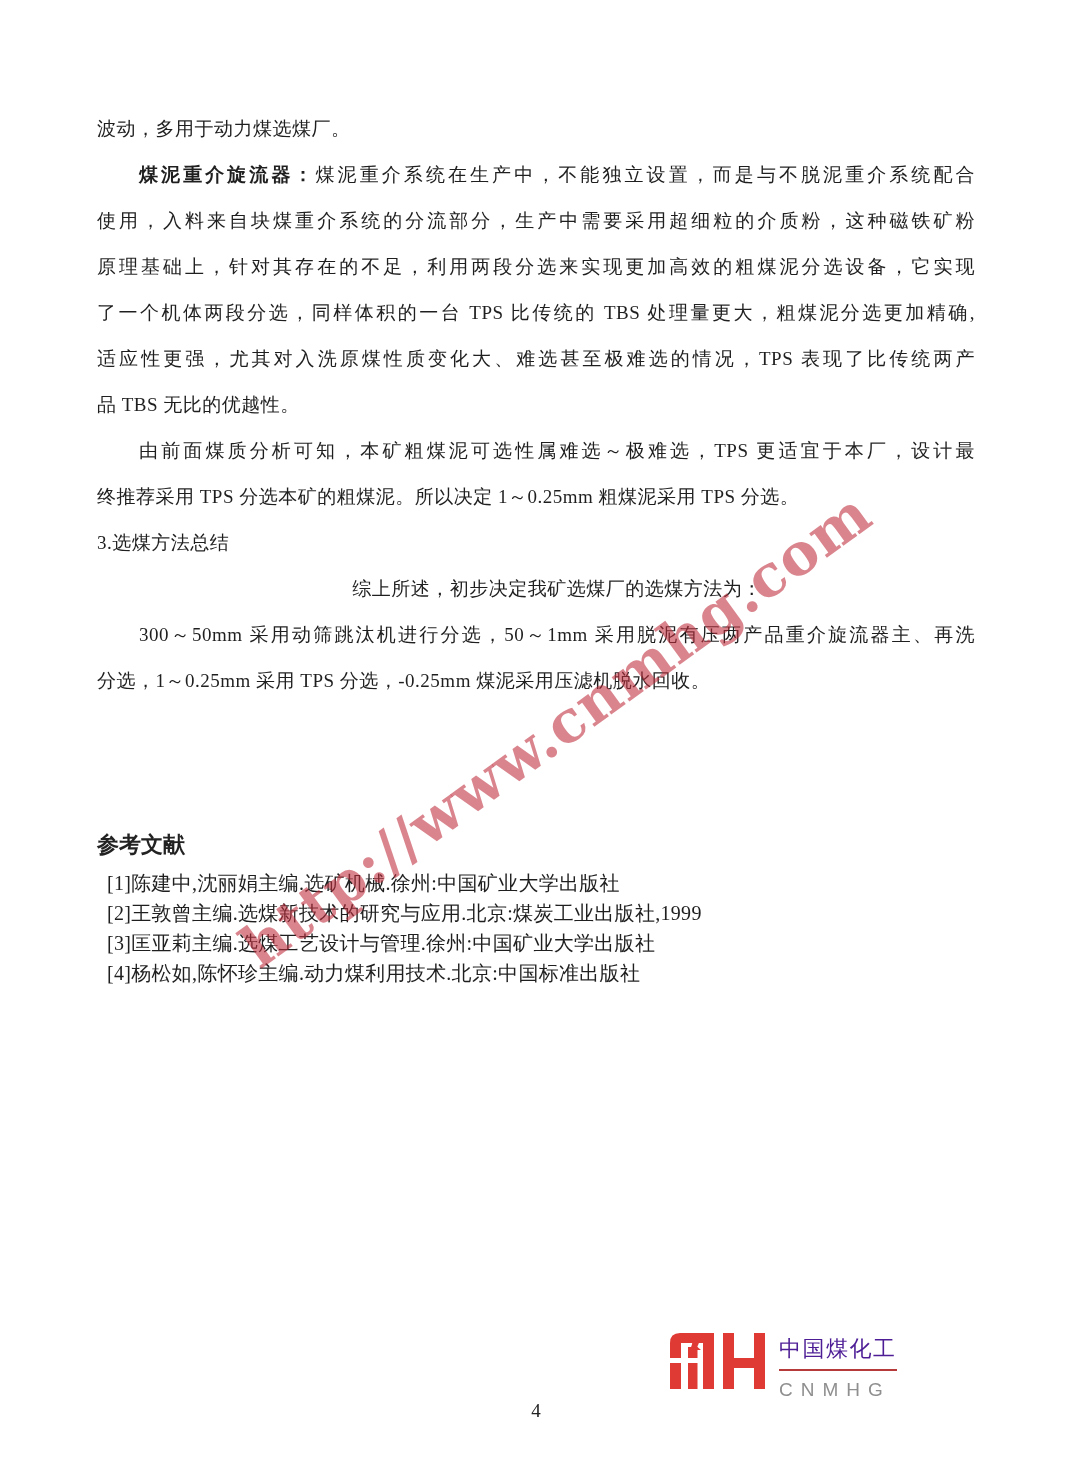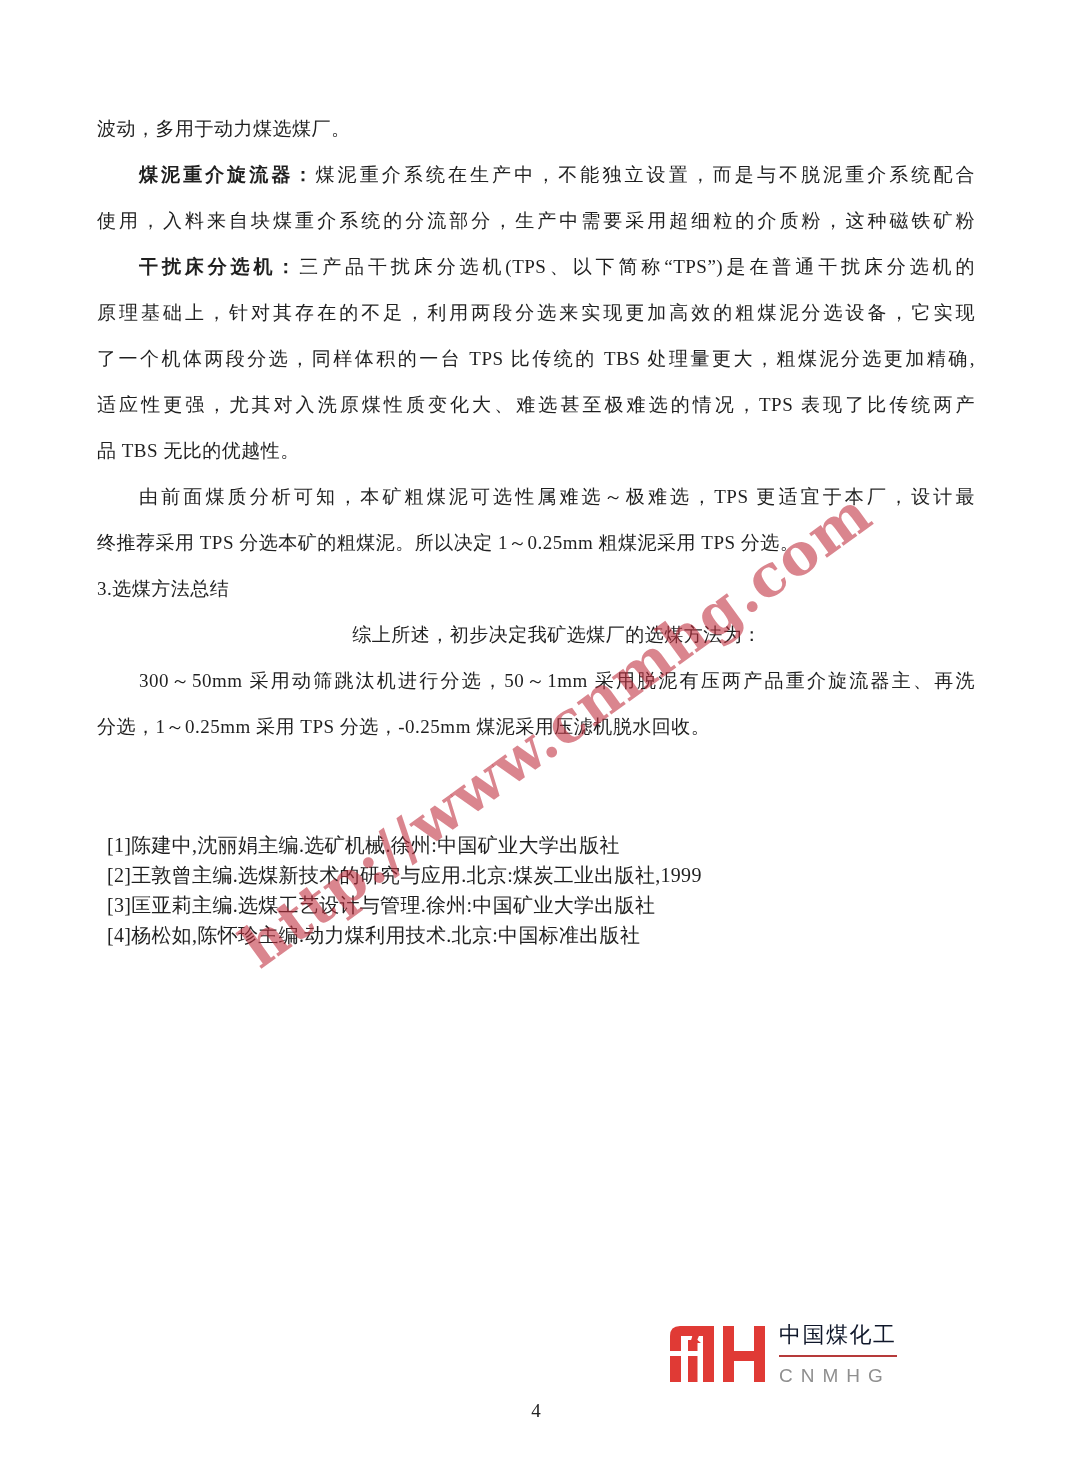--- a/index.html
+++ b/index.html
@@ -69,25 +69,26 @@
     left: 670px;
     top: 1320px;
     display: flex;
     align-items: center;
   }
   .logo-mark { width: 95px; height: 56px; display: block; }
   .logo-textblock { margin-left: 14px; }
   .logo-cn {
     font-family: Liberation Mono, monospace;
     font-size: 22px;
-    color: #0f172a;
+    color: #4c1d95;
     letter-spacing: 1.5px;
     padding-bottom: 5px;
     border-bottom: 2px solid #b63a3a;
     display: inline-block;
+    margin-top: 14px;
   }
   .logo-en {
     font-family: "Liberation Sans", "DejaVu Sans", sans-serif;
     font-size: 19px;
     color: #8f8f8f;
     letter-spacing: 8px;
     margin-top: 8px;
   }
   
   .pagenum {
@@ -102,34 +103,34 @@
 </style>
 </head>
 <body>
 
 <div class="watermark">http://www.cnmhg.com</div>
 
 <div class="body-text">
   <div class="line">波动，多用于动力煤选煤厂。</div>
   <div class="line indent fill"><span class="lead">煤泥重介旋流器：</span><span>煤泥重介系统在生产中，不能独立设置，而是与不脱泥重介系统配合</span></div>
   <div class="line fill">使用，入料来自块煤重介系统的分流部分，生产中需要采用超细粒的介质粉，这种磁铁矿粉</div>
-  <div class="line indent fill"><span class="lead">干扰床分选机：</span><span>三产品干扰床分选机(TPS、以下简称“TPS”)是在普通干扰床分选机的</span></div>
   <div class="line fill">原理基础上，针对其存在的不足，利用两段分选来实现更加高效的粗煤泥分选设备，它实现</div>
   <div class="line fill">了一个机体两段分选，同样体积的一台 TPS 比传统的 TBS 处理量更大，粗煤泥分选更加精确,</div>
   <div class="line fill">适应性更强，尤其对入洗原煤性质变化大、难选甚至极难选的情况，TPS 表现了比传统两产</div>
   <div class="line">品 TBS 无比的优越性。</div>
   <div class="line indent fill">由前面煤质分析可知，本矿粗煤泥可选性属难选～极难选，TPS 更适宜于本厂，设计最</div>
   <div class="line">终推荐采用 TPS 分选本矿的粗煤泥。所以决定 1～0.25mm 粗煤泥采用 TPS 分选。</div>
   <div class="line">3.选煤方法总结</div>
   <div class="line indent">综上所述，初步决定我矿选煤厂的选煤方法为：</div>
   <div class="line indent fill">300～50mm 采用动筛跳汰机进行分选，50～1mm 采用脱泥有压两产品重介旋流器主、再洗</div>
   <div class="line">分选，1～0.25mm 采用 TPS 分选，-0.25mm 煤泥采用压滤机脱水回收。</div>
 </div>
 
 <div class="refs">
+  <div class="refs-title">参考文献</div>
   <div class="ref-item">[1]陈建中,沈丽娟主编.选矿机械.徐州:中国矿业大学出版社</div>
   <div class="ref-item">[2]王敦曾主编.选煤新技术的研究与应用.北京:煤炭工业出版社,1999</div>
   <div class="ref-item">[3]匡亚莉主编.选煤工艺设计与管理.徐州:中国矿业大学出版社</div>
   <div class="ref-item">[4]杨松如,陈怀珍主编.动力煤利用技术.北京:中国标准出版社</div>
 </div>
 
 <div class="logo">
   <svg class="logo-mark" viewBox="0 0 95 56" xmlns="http://www.w3.org/2000/svg">
     <g fill="#e03a35">
 

